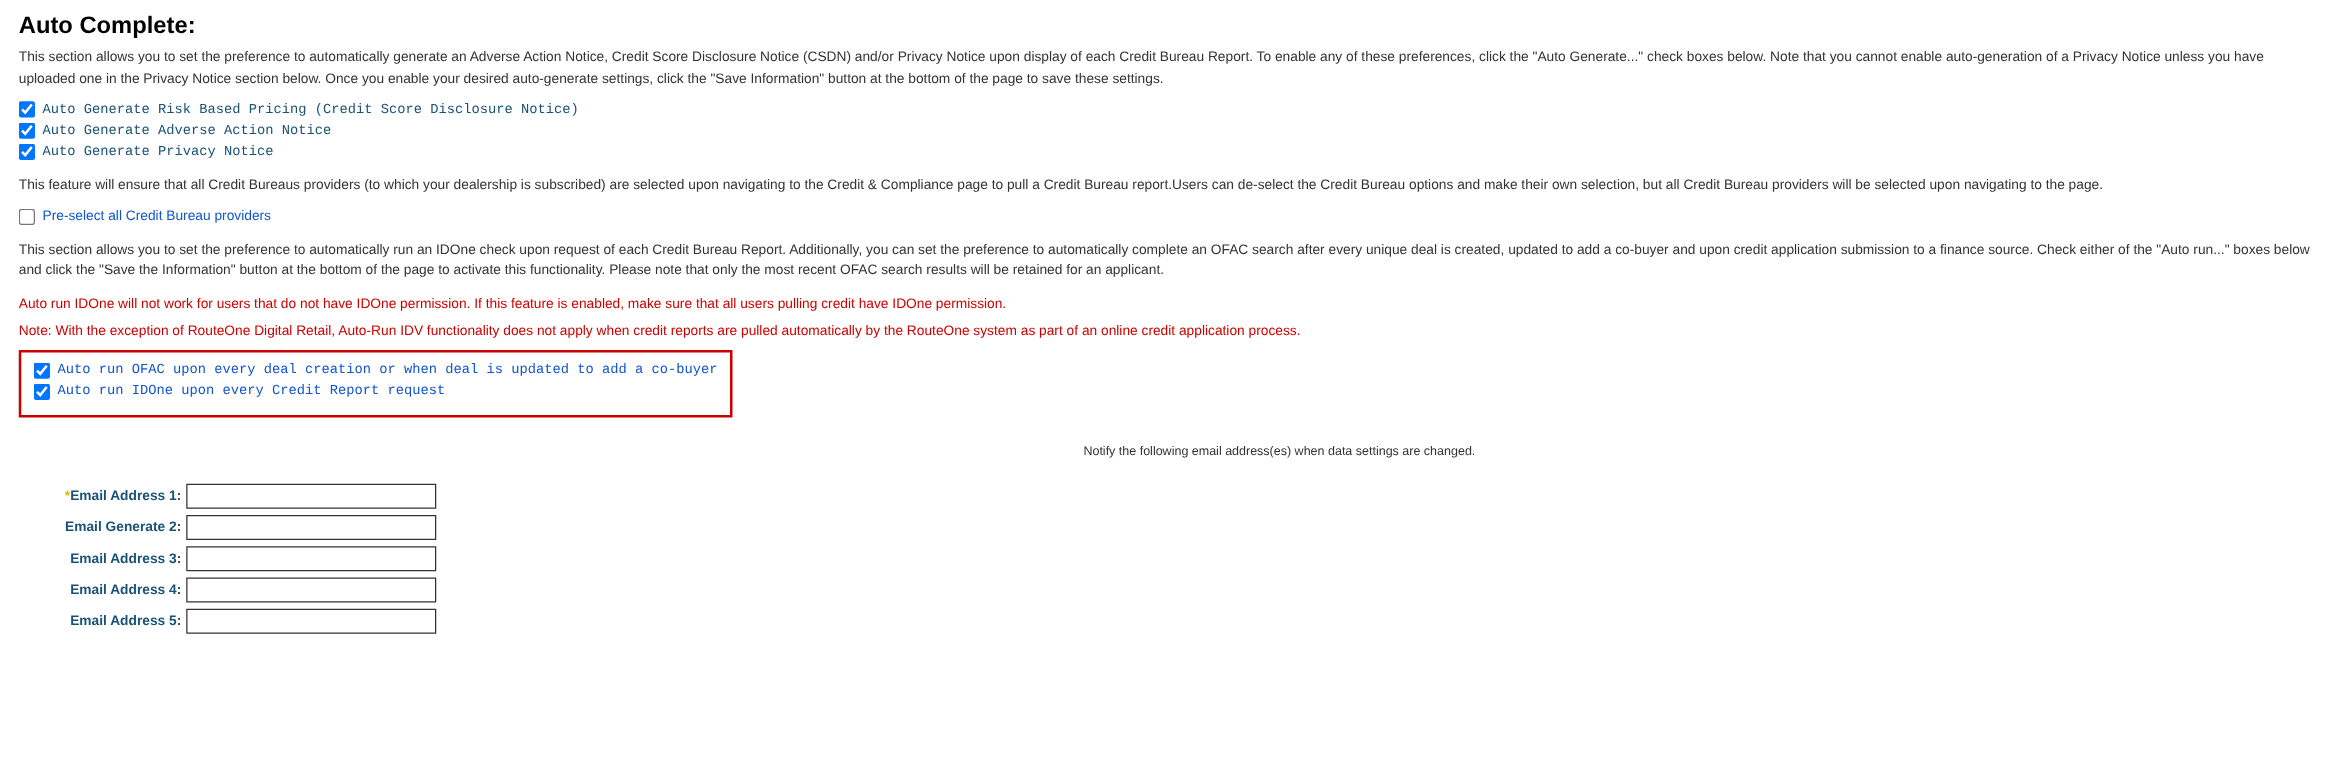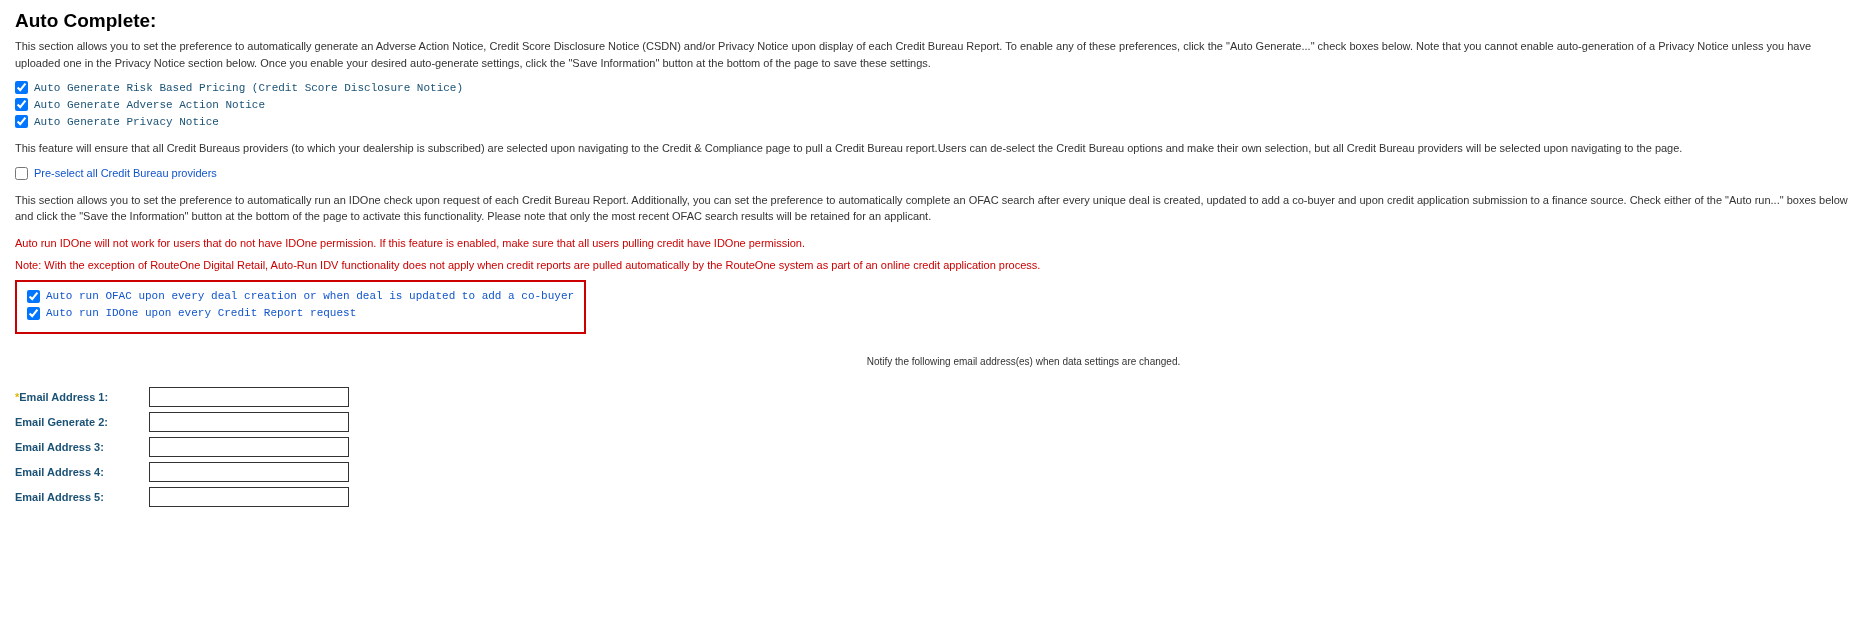--- a/index.html
+++ b/index.html
@@ -68,20 +68,21 @@
     .email-row {
       display: flex;
       align-items: center;
       margin-bottom: 5px;
       gap: 4px;
     }
     .email-label {
       font-size: 11px;
       font-weight: bold;
       color: #1a5276;
+      text-align: right;
       width: 130px;
       flex-shrink: 0;
     }
     .email-label.required-label {
       color: #1a5276;
     }
     .required-star {
       color: #e0b800;
       font-weight: bold;
     }

